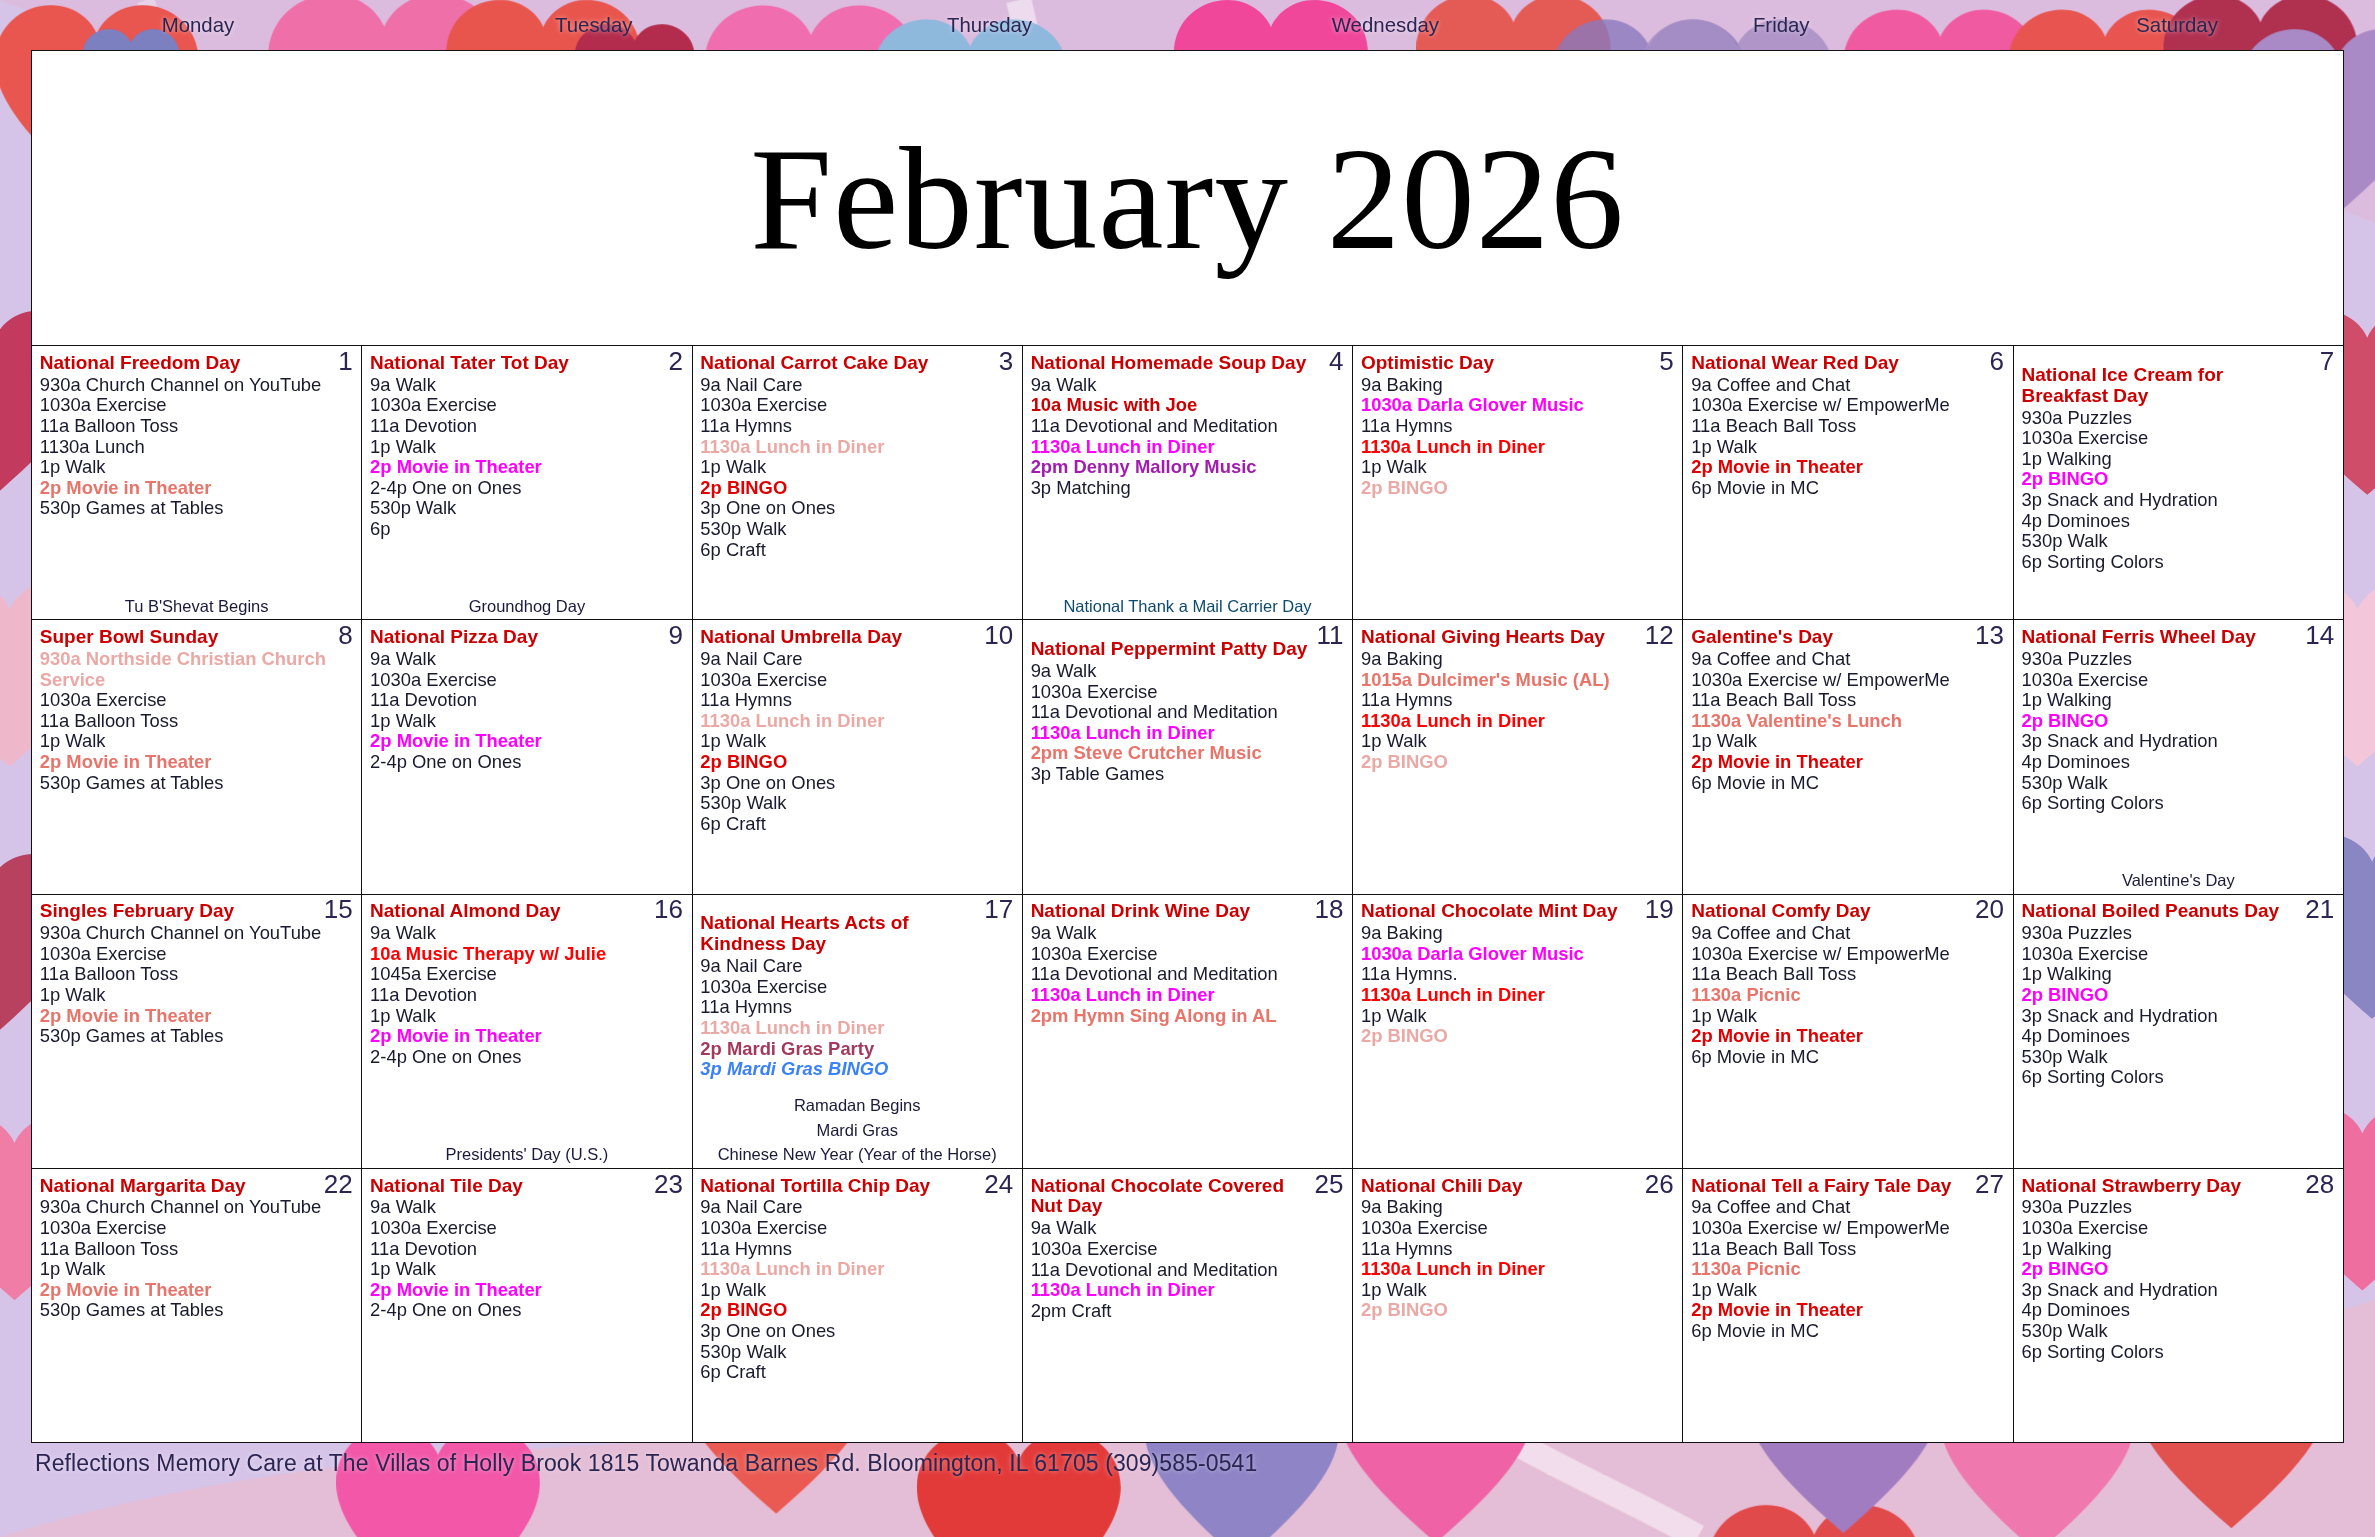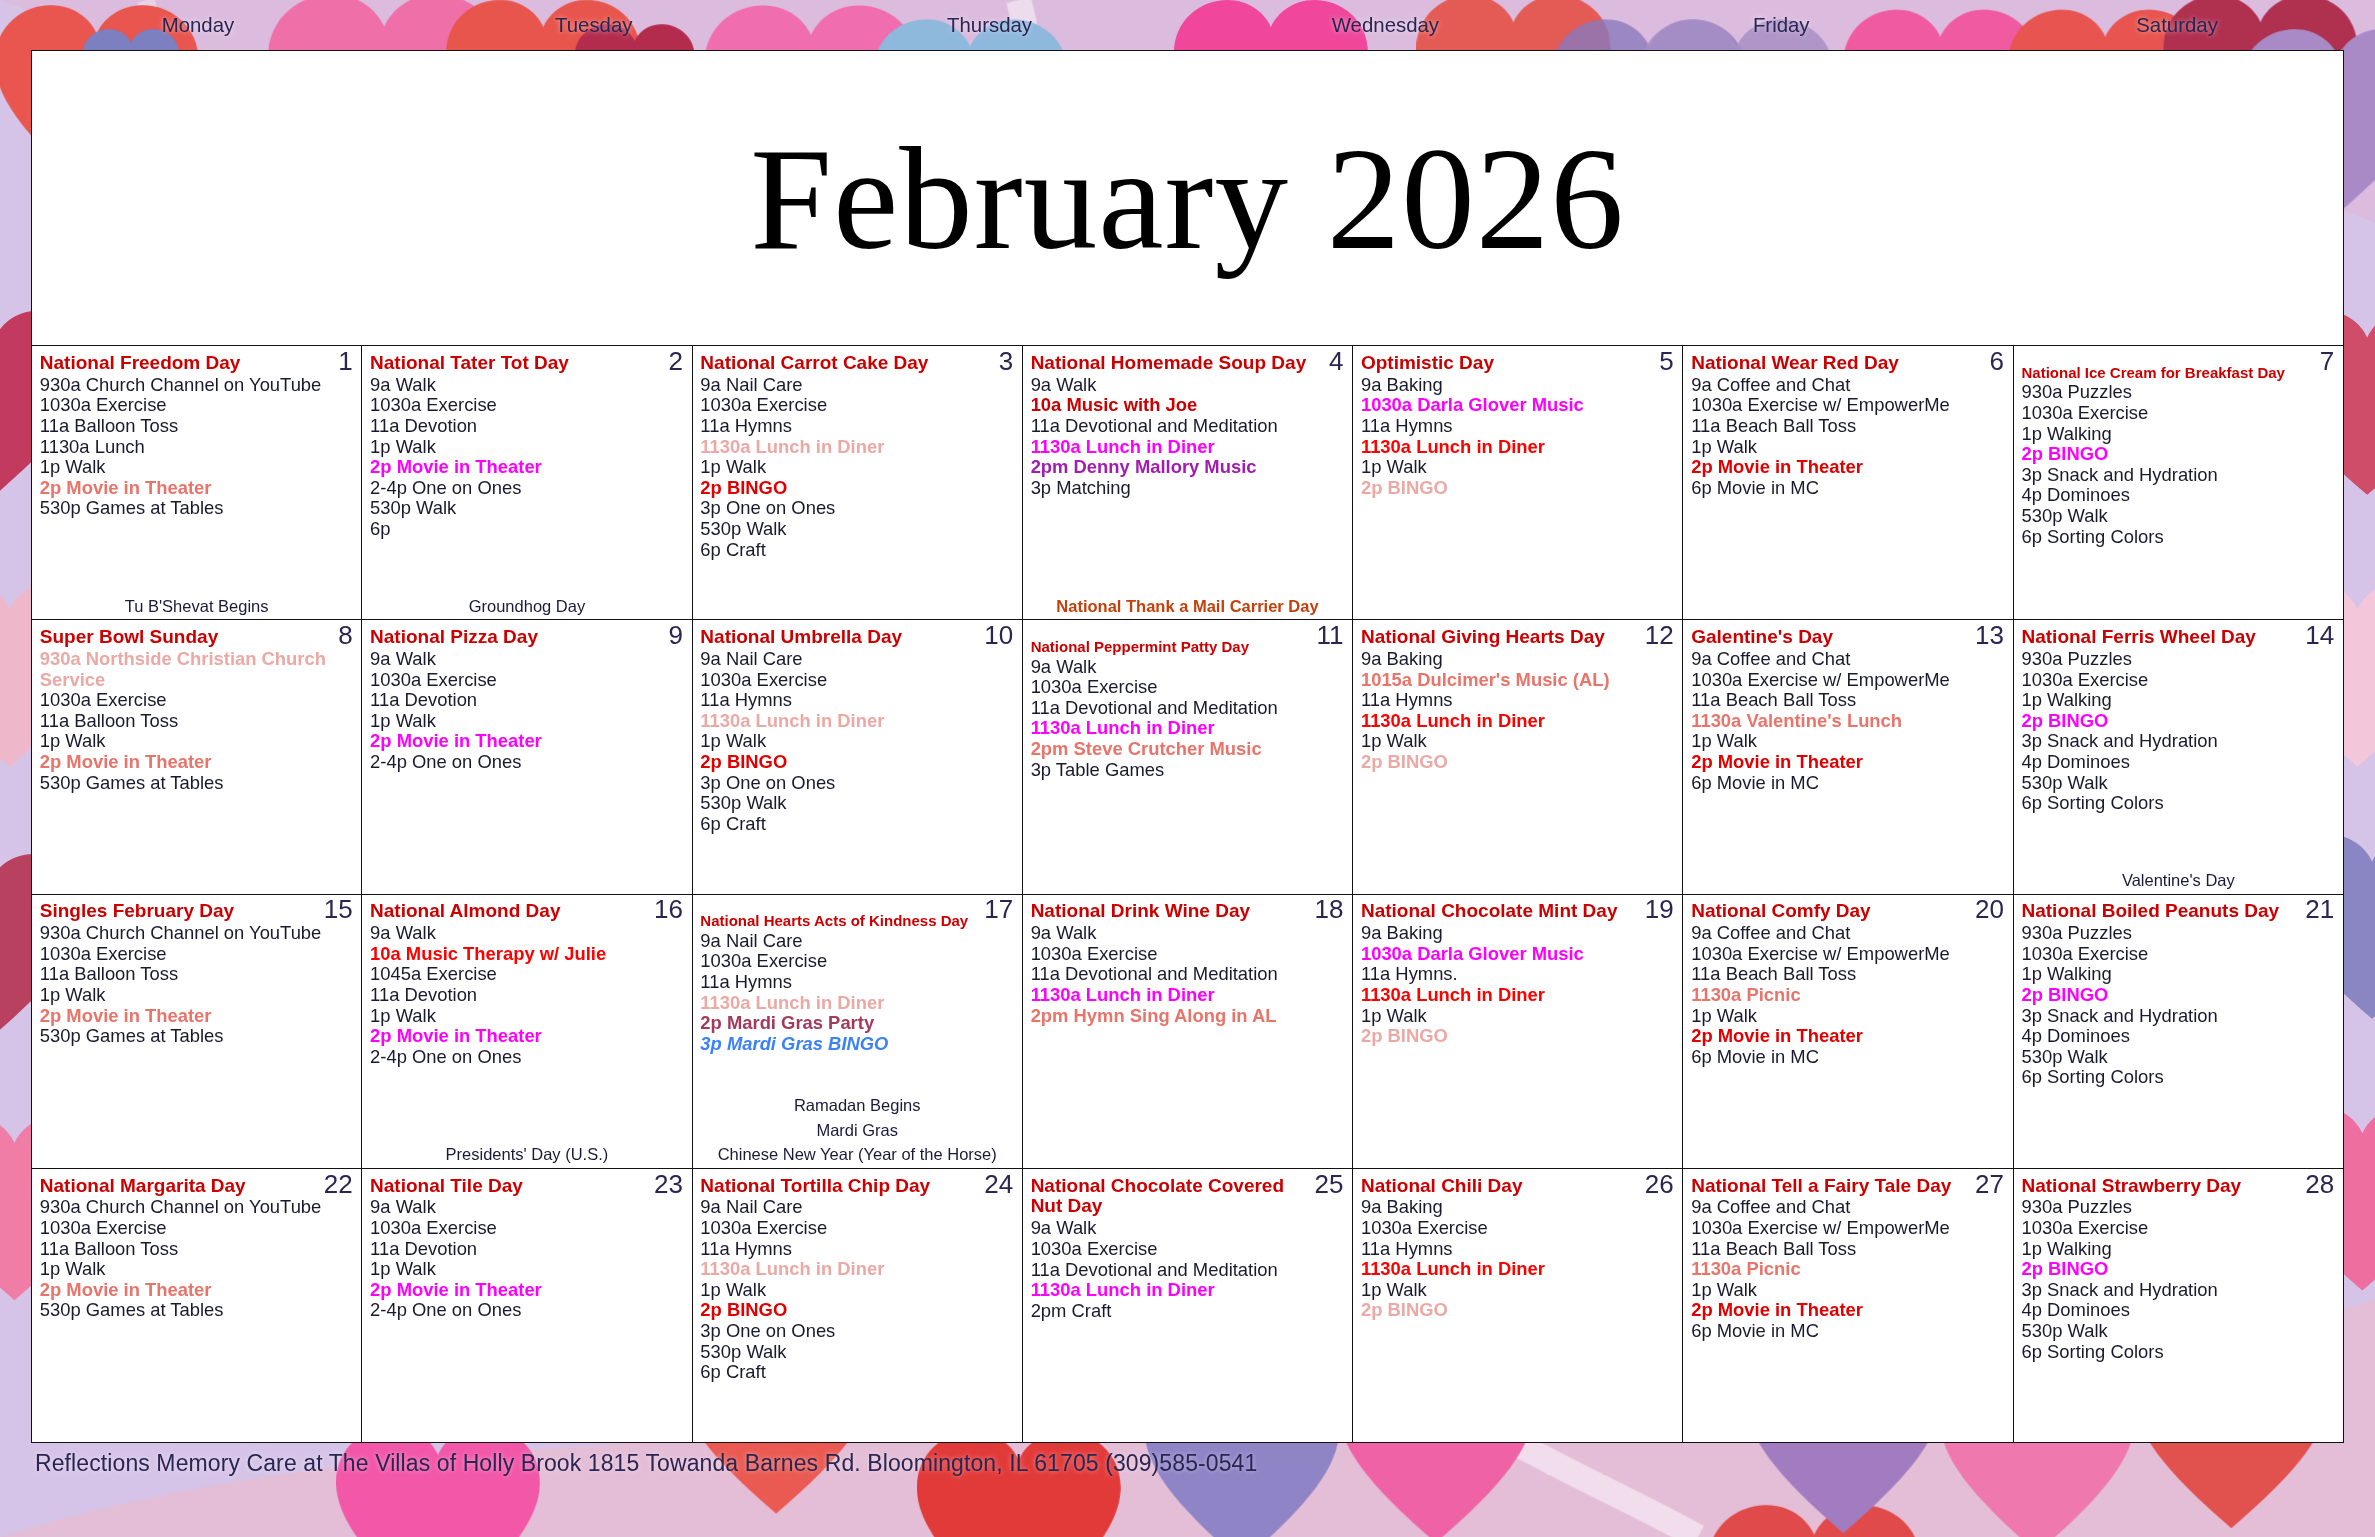--- a/index.html
+++ b/index.html
@@ -55,21 +55,21 @@
   .day:last-child { border-right:none; }
 
   .daynum {
     position:absolute; top:1.9px; right:8.7px;
     font-size:26px; color:#2b2552; font-weight:400; line-height:1;
   }
   .obs {
     font-weight:bold; font-size:19px; color:#cc0000;
     line-height:1.1; margin:1px 0 1px 0; padding-right:29px;
   }
-  .obs.small { font-size:15px;margin-top:13px; }
+  .obs.small { font-size:19px;margin-top:13px; }
   .events { margin:0; padding:0; list-style:none; }
   .ev {
     font-size:18.4px; line-height:1.12; color:#1a1a2e; white-space:normal;
   }
   .ev.b { font-weight:bold; }
   .foot-note {
     text-align:center; font-size:16.5px; color:#1c1a3a; line-height:1.25;
     margin-top:3.9px;
   }
   .notes-wrap { position:absolute; left:0; right:0; bottom:2.9px; }
@@ -217,21 +217,21 @@
           <div class="obs">National Homemade Soup Day</div>
           <ul class="events">
             <li class="ev">9a Walk</li>
             <li class="ev b" style="color: rgb(204, 0, 0);">10a Music with Joe</li>
             <li class="ev">11a Devotional and Meditation</li>
             <li class="ev b" style="color: rgb(255, 0, 255);">1130a Lunch in Diner</li>
             <li class="ev b" style="color: #a21caf;">2pm Denny Mallory Music</li>
             <li class="ev">3p Matching</li>
           </ul>
           <div class="notes-wrap">
-            <div class="foot-note" style="color: #c2410c; font-weight: bold;">National Thank a Mail Carrier Day</div>
+            <div class="foot-note" style="color: #0c4a6e; font-weight: normal;">National Thank a Mail Carrier Day</div>
           </div>
         </div>
         <div class="day">
           <div class="daynum">5</div>
           <div class="obs">Optimistic Day</div>
           <ul class="events">
             <li class="ev">9a Baking</li>
             <li class="ev b" style="color: rgb(255, 0, 255);">1030a Darla Glover Music</li>
             <li class="ev">11a Hymns</li>
             <li class="ev b" style="color: rgb(255, 0, 0);">1130a Lunch in Diner</li>

